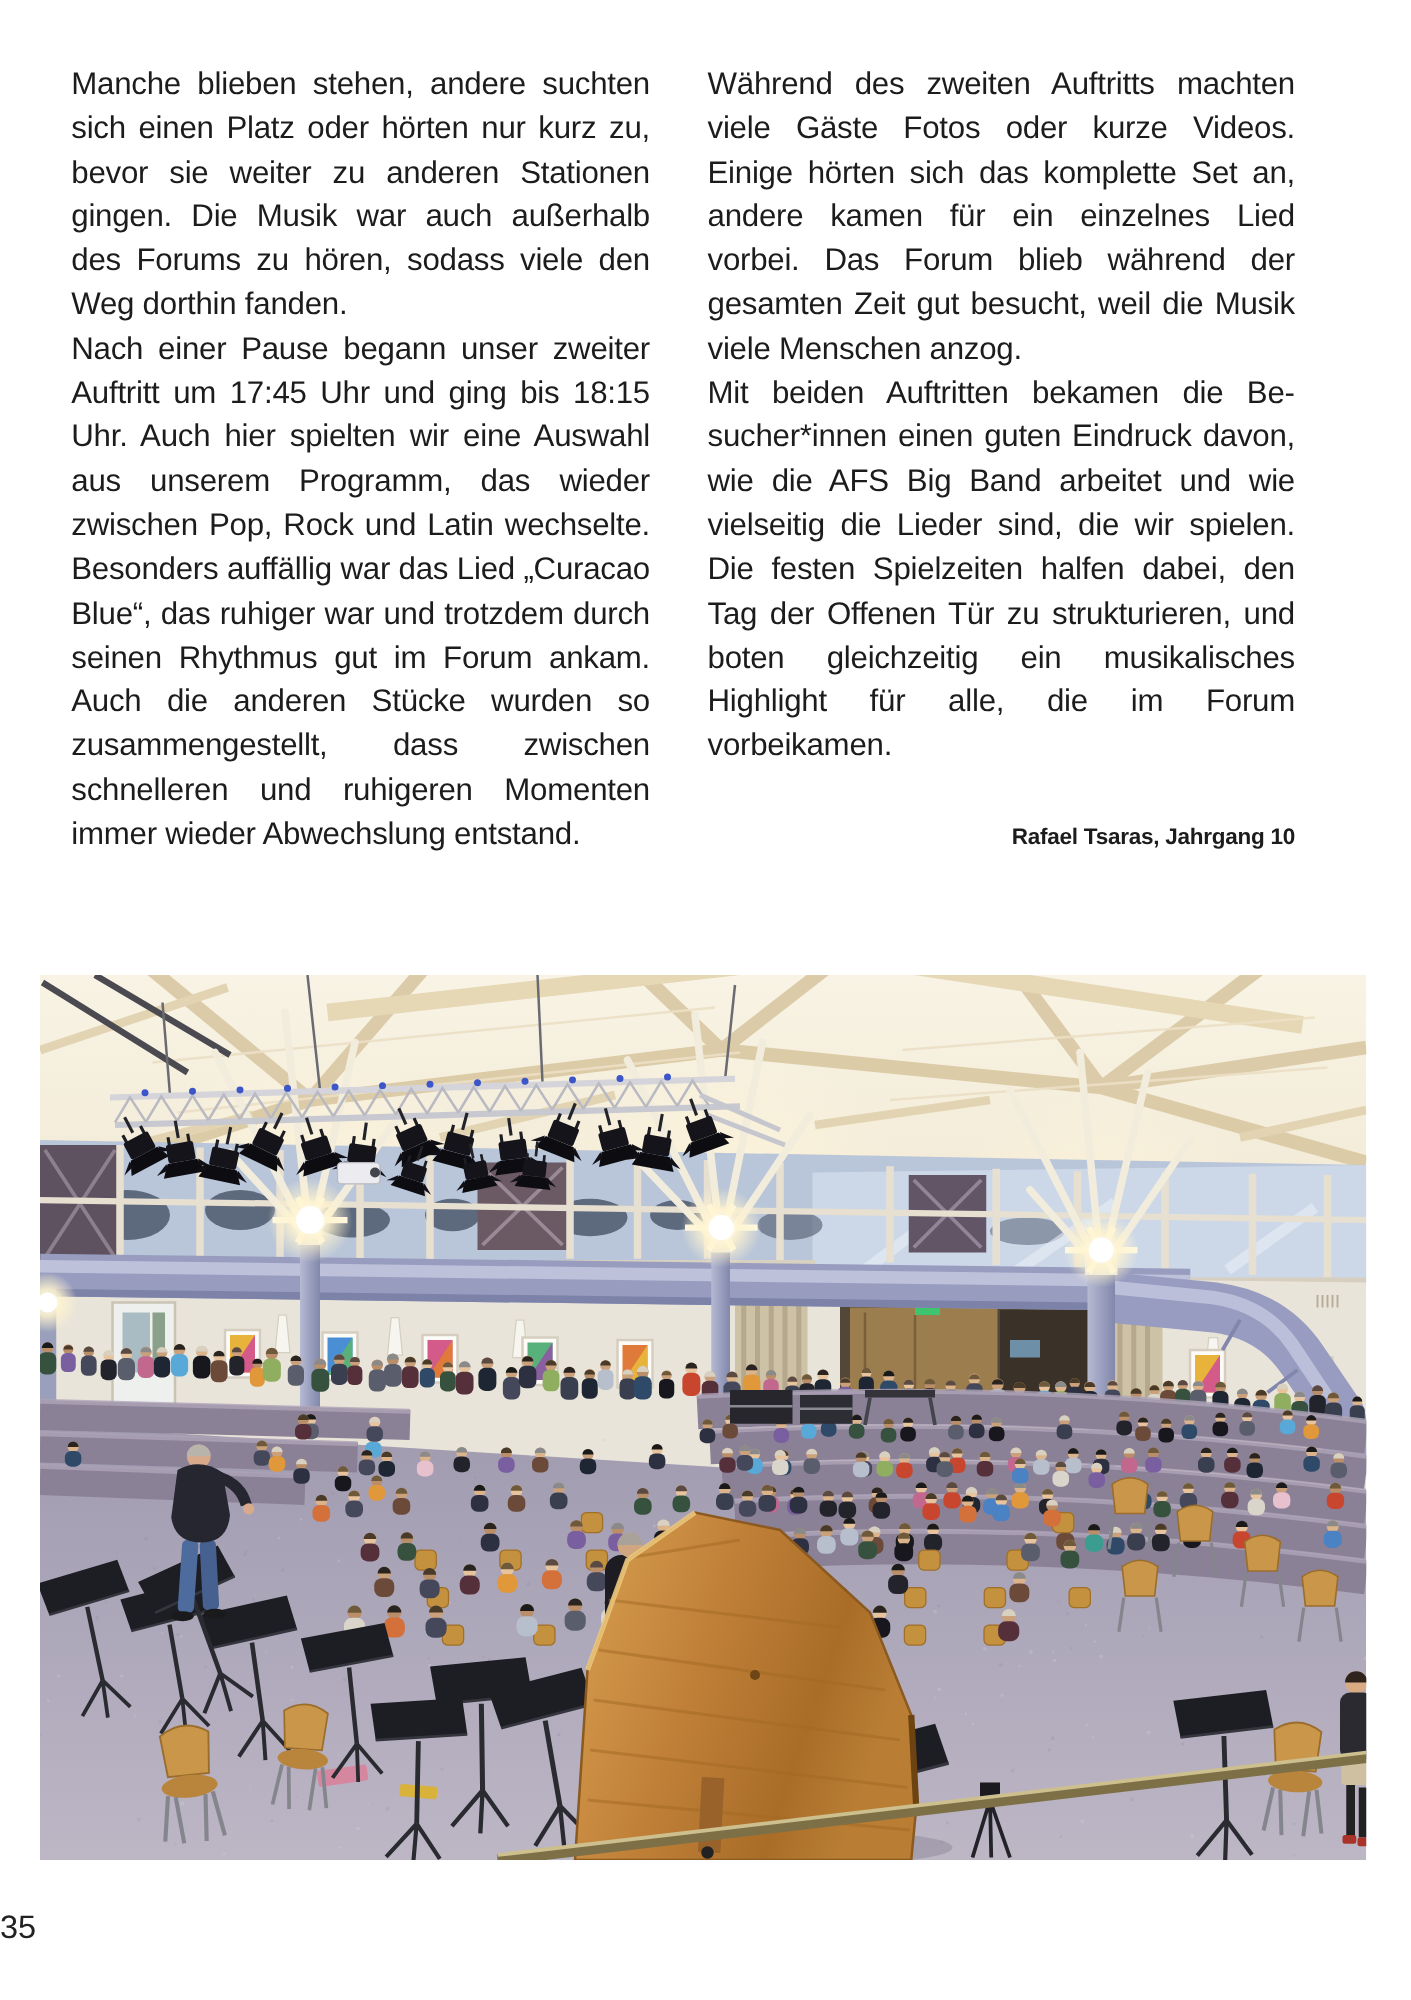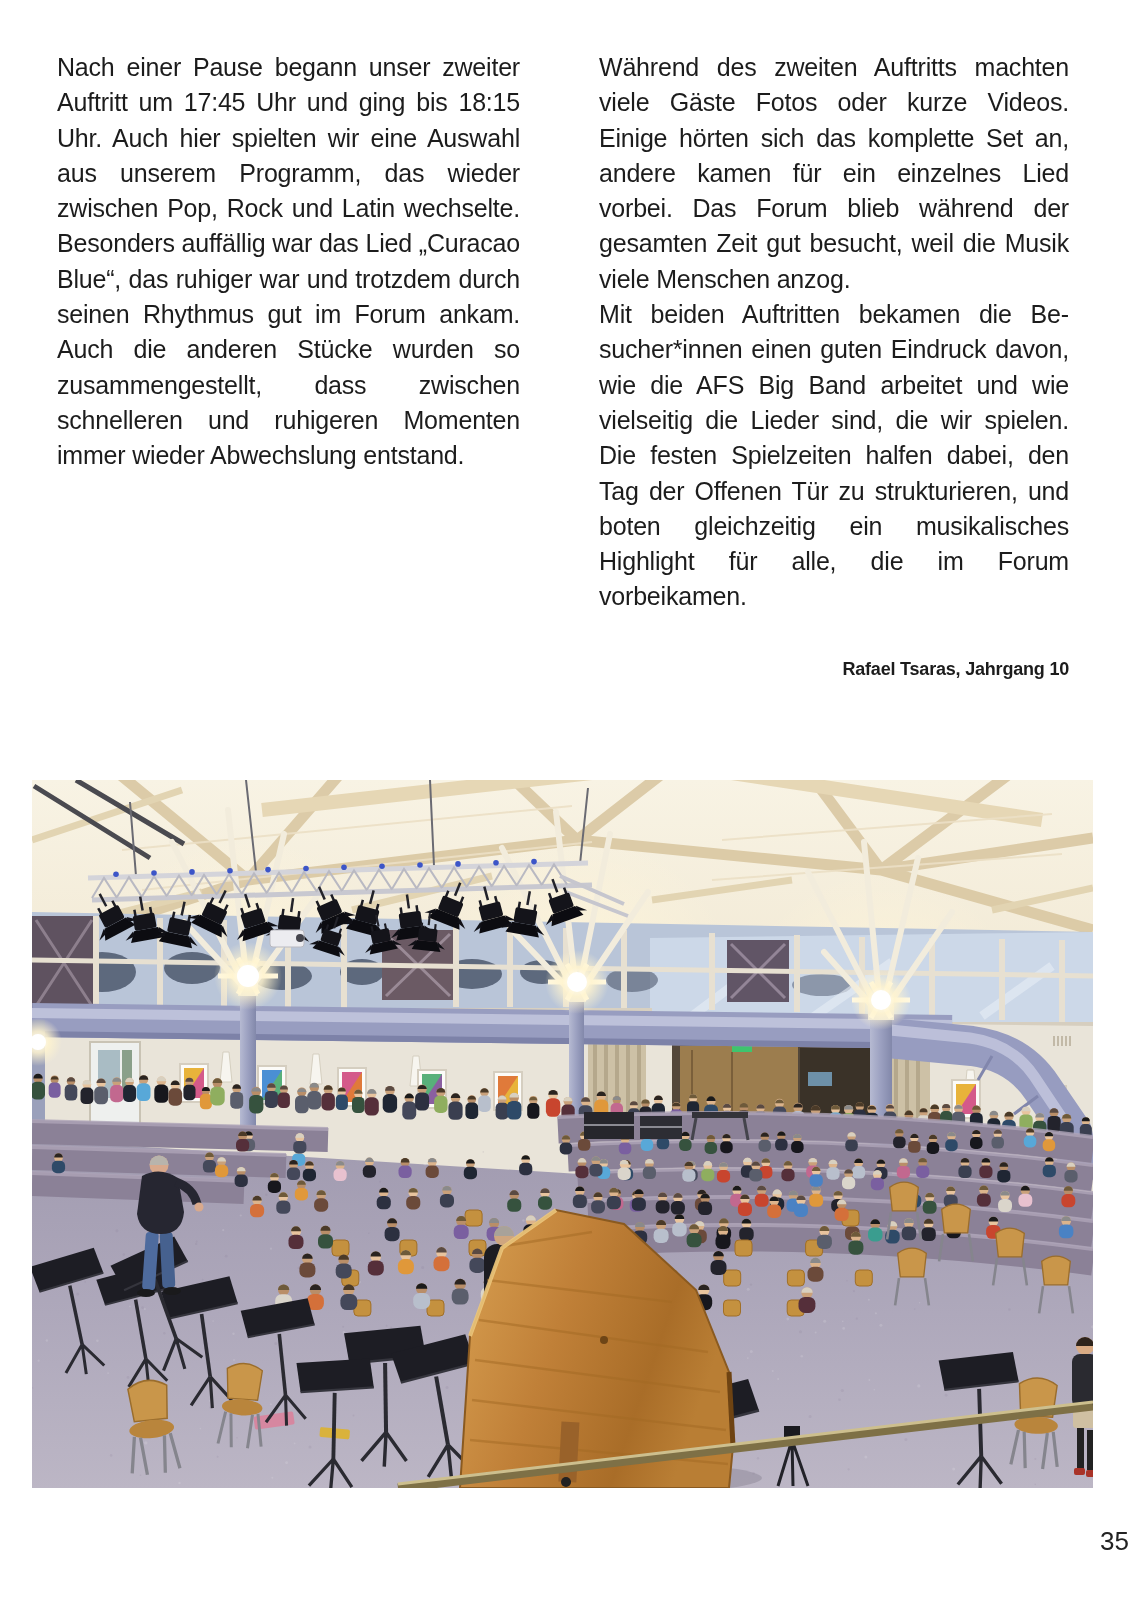--- a/index.html
+++ b/index.html
@@ -3,31 +3,32 @@
 <meta charset="utf-8">
 <style>
   html,body{margin:0;padding:0;}
   body{
     width:1129px;height:1600px;background:#ffffff;position:relative;
     font-family:"Liberation Sans",sans-serif;color:#1c1c1c;overflow:hidden;
   }
   .text-col{position:absolute;top:50px;text-align:justify;font-size:25px;
     line-height:35.3px;letter-spacing:-0.2px;}
   #col-left{left:57px;width:463px;}
-  #col-right{left:599px;width:470px;}
+  #col-right{left:566px;width:470px;}
   .text-col p{margin:0;}
   .byline{margin-top:37px;text-align:right;font-weight:bold;font-size:18px;}
   .photo-wrap{position:absolute;left:32px;top:780px;width:1061px;height:708px;}
-  .pagenum{position:absolute;top:1526px;left:0;width:100%;text-align:right;
+  .pagenum{position:absolute;top:1526px;left:0;width:100%;text-align:left;
     font-size:26px;color:#222;}
 </style>
 </head>
 <body>
 
 <div class="text-col" id="col-left">
+  <p>Manche blieben stehen, andere such­ten sich einen Platz oder hörten nur kurz zu, bevor sie weiter zu anderen Stationen gingen. Die Musik war auch außerhalb des Forums zu hören, so­dass viele den Weg dorthin fanden.</p>
   <p>Nach einer Pause begann unser zwei­ter Auftritt um 17:45 Uhr und ging bis 18:15 Uhr. Auch hier spielten wir eine Auswahl aus unserem Programm, das wieder zwischen Pop, Rock und Latin wechselte. Besonders auffällig war das Lied „Curacao Blue“, das ruhiger war und trotzdem durch seinen Rhythmus gut im Forum ankam. Auch die ande­ren Stücke wurden so zusammenge­stellt, dass zwischen schnelleren und ruhigeren Momenten immer wieder Abwechslung entstand.</p>
 </div>
 
 <div class="text-col" id="col-right">
   <p>Während des zweiten Auftritts mach­ten viele Gäste Fotos oder kurze Vi­deos. Einige hörten sich das komplette Set an, andere kamen für ein einzelnes Lied vorbei. Das Forum blieb während der gesamten Zeit gut besucht, weil die Musik viele Menschen anzog.</p>
   <p>Mit beiden Auftritten bekamen die Be­sucher*innen einen guten Eindruck davon, wie die AFS Big Band arbeitet und wie vielseitig die Lieder sind, die wir spielen. Die festen Spielzeiten hal­fen dabei, den Tag der Offenen Tür zu strukturieren, und boten gleichzeitig ein musikalisches Highlight für alle, die im Forum vorbeikamen.</p>
   <div class="byline">Rafael Tsaras, Jahrgang 10</div>
 </div>
 
 <div class="photo-wrap">

